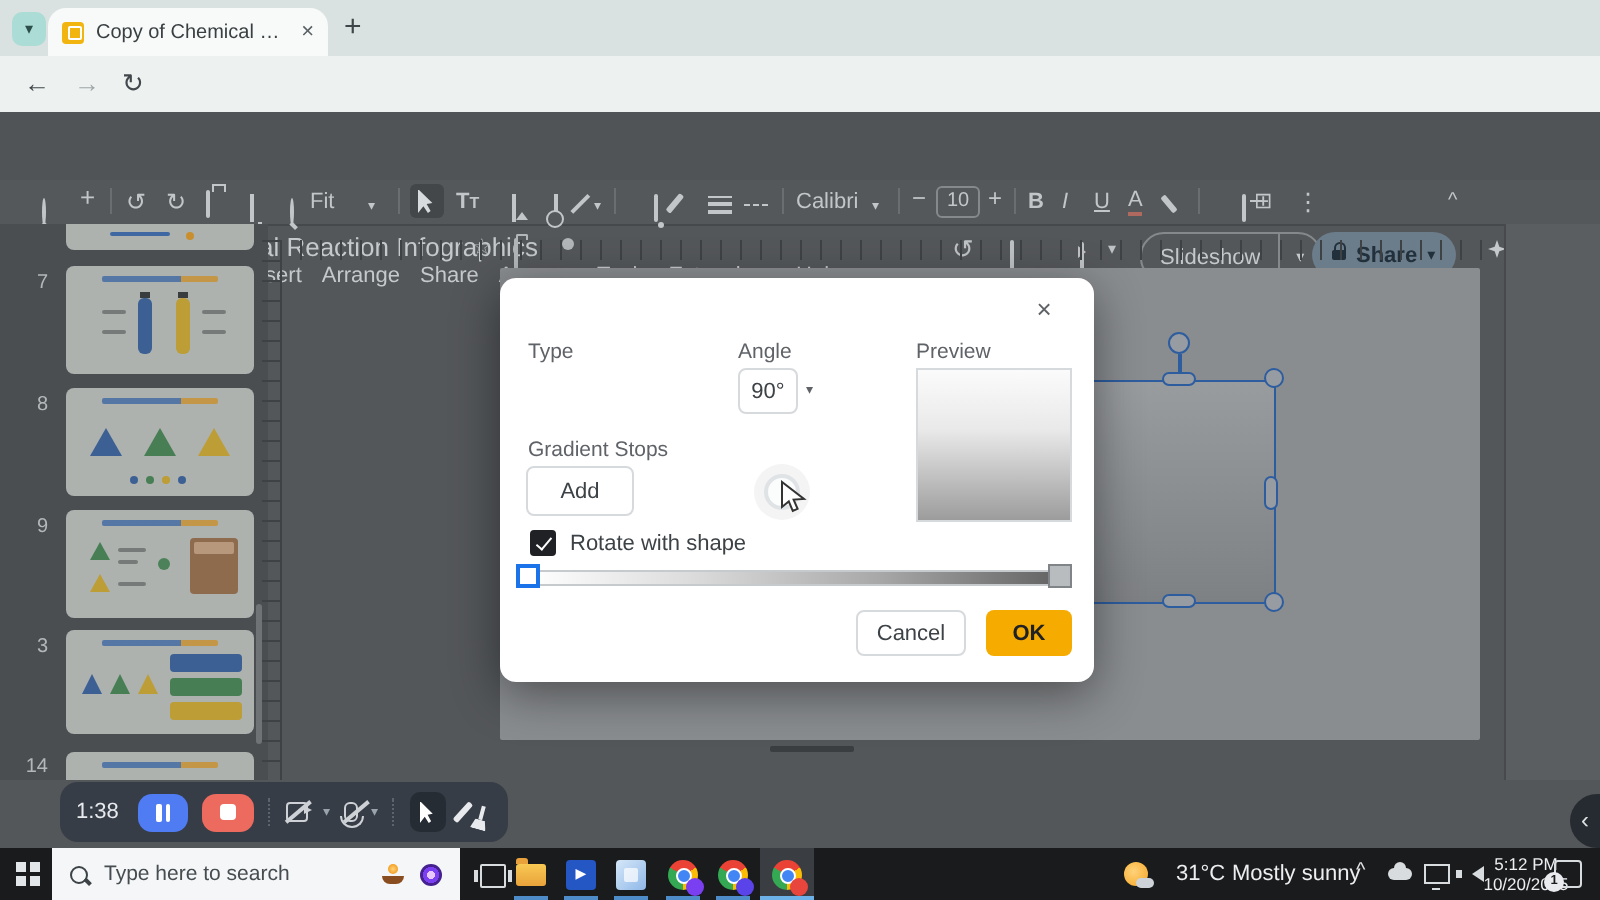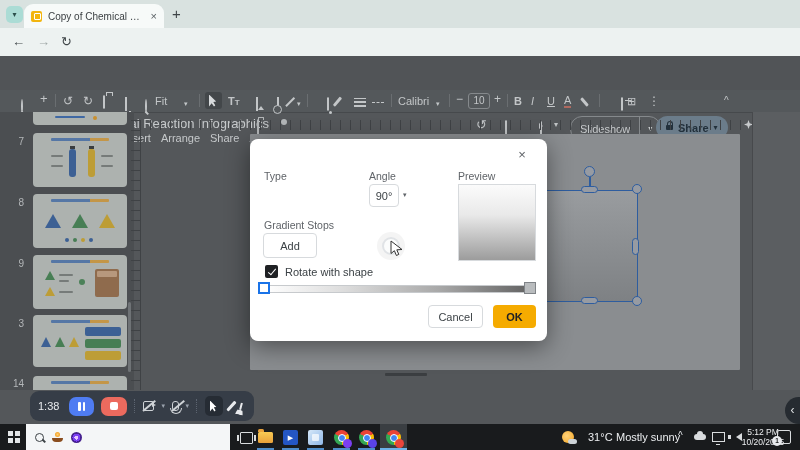--- a/index.html
+++ b/index.html
@@ -448,20 +448,21 @@
 
   <div id="tb">
     <span class="winlogo">
         <i style="left:0;top:0"></i>
         <i style="left:6.5px;top:0"></i>
         <i style="left:0;top:6.5px"></i>
         <i style="left:6.5px;top:6.5px"></i>
       </span>
     <div id="tsearch">
       <span class="mag"></span>
+      <span class="ph">Type here to search</span>
       <span class="diya"></span>
       <span class="rang"></span>
     </div>
     <span class="tv" style="left:240px;top:8px"></span>
     <span class="fold" style="left:258px;top:8px"></span>
     <span class="runln" style="left:257px;width:17px"></span>
     <span class="tmov gplay" style="left:283px;top:6px"></span>
     <span class="runln" style="left:282px;width:17px"></span>
     <span class="tpho" style="left:308px;top:6px"></span>
     <span class="runln" style="left:307px;width:17px"></span>

